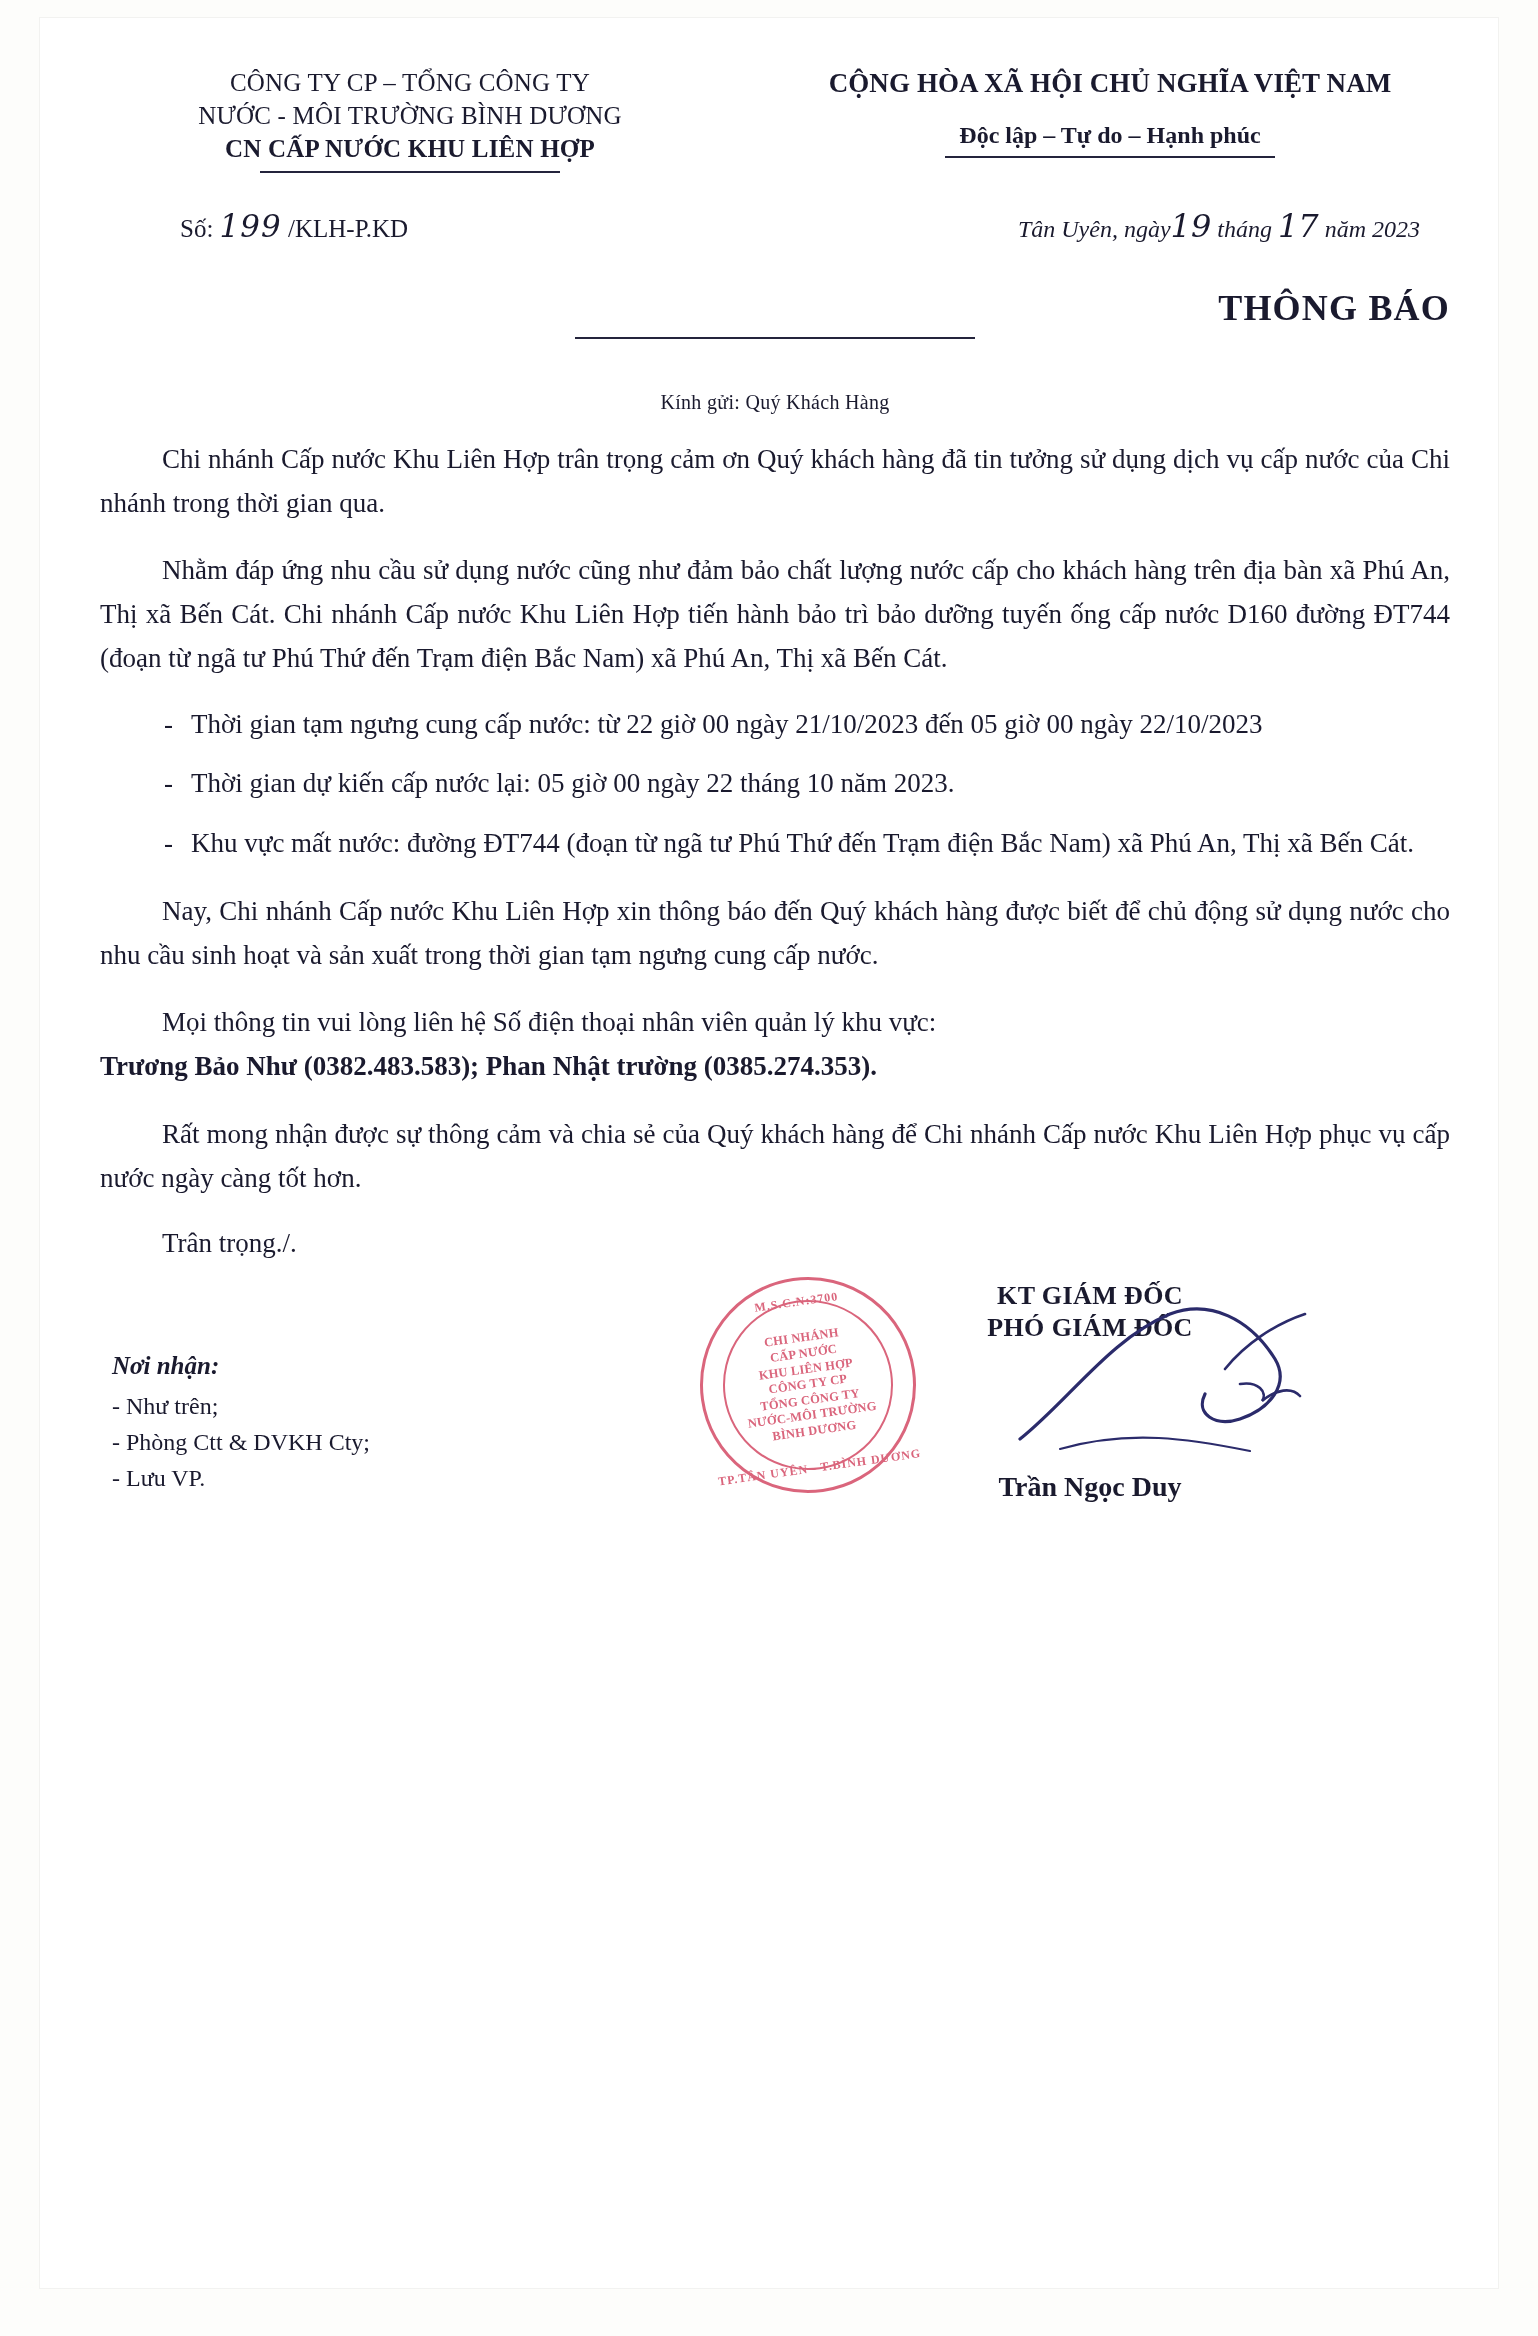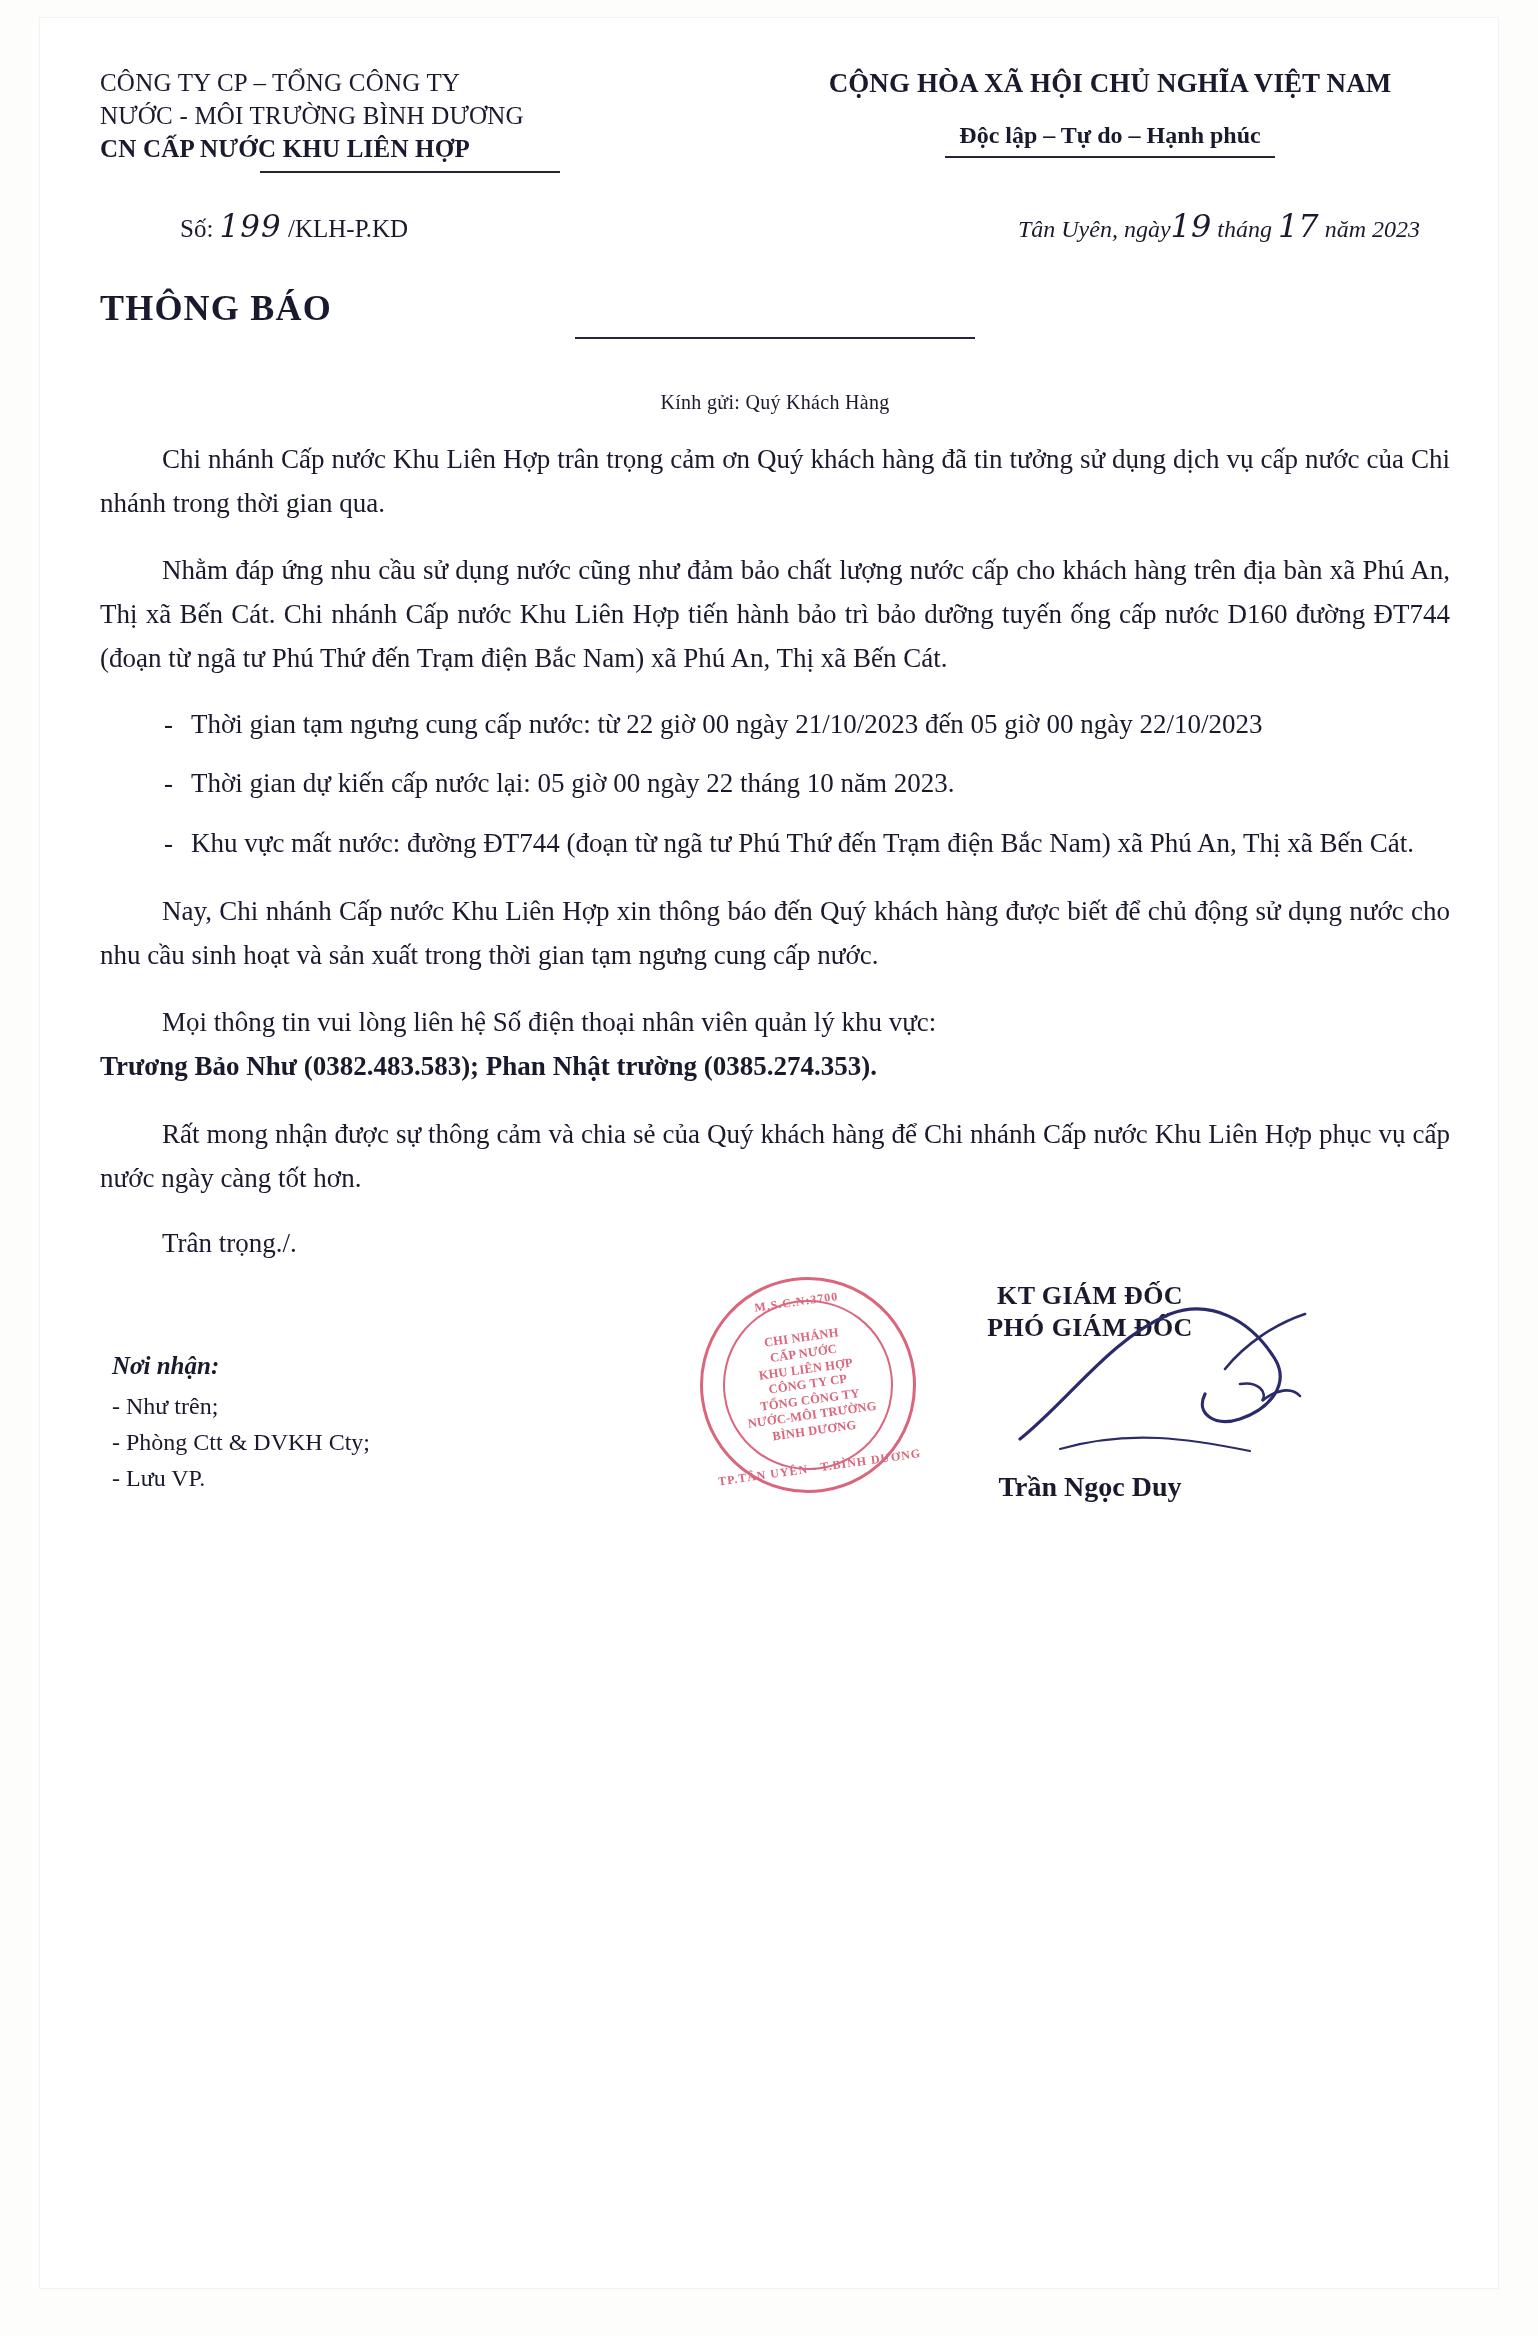--- a/index.html
+++ b/index.html
@@ -38,21 +38,21 @@
 
   
   .header {
     display: flex;
     align-items: flex-start;
     justify-content: space-between;
     margin-top: 18px;
   }
   .hdr-left {
     width: 620px;
-    text-align: left;
+    text-align: center;
     line-height: 1.32;
   }
   .hdr-right {
     width: 680px;
     text-align: center;
     line-height: 1.32;
   }
   .org-line {
     font-size: 25px;
     letter-spacing: .2px;
@@ -105,21 +105,21 @@
     padding-right: 30px;
   }
   .place-date .hand {
     font-family: "DejaVu Serif", serif;
     font-style: italic;
     font-size: 32px;
   }
 
   
   .title-block {
-    text-align: left;
+    text-align: right;
     margin-top: 42px;
   }
   .title {
     font-size: 36px;
     font-weight: bold;
     letter-spacing: 1.2px;
   }
   .subtitle {
     font-size: 23px;
     font-style: italic;

